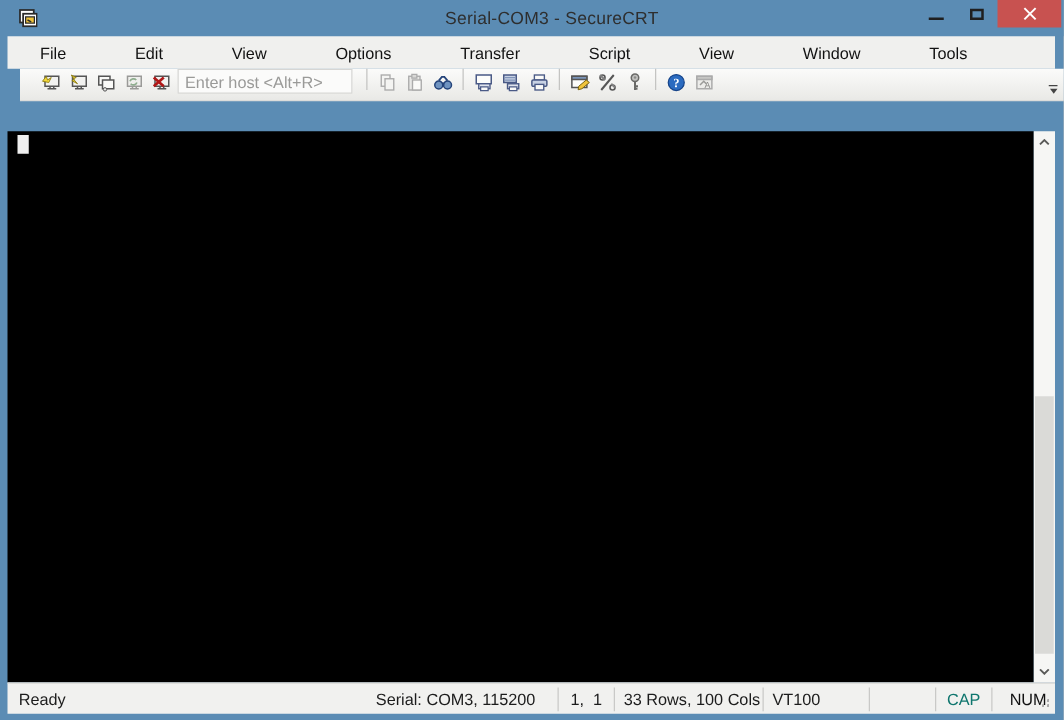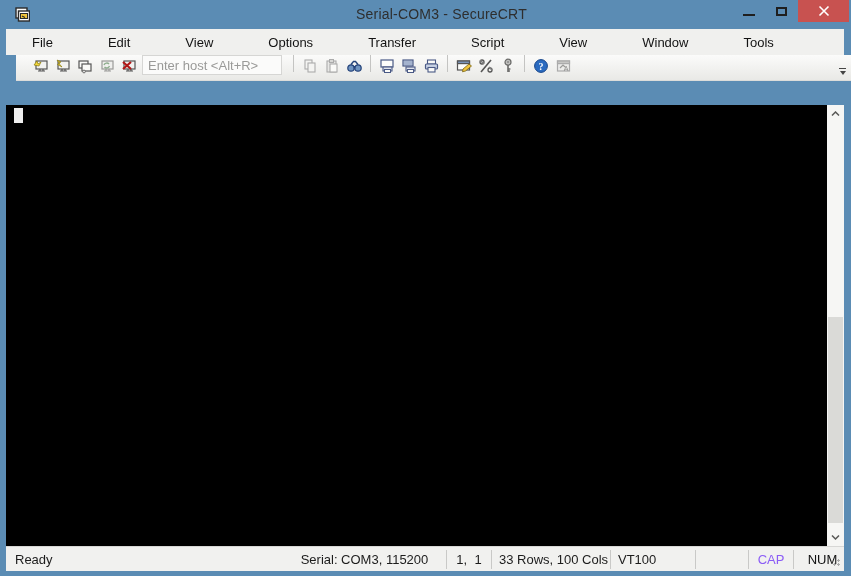--- a/index.html
+++ b/index.html
@@ -87,21 +87,21 @@
     display:flex; align-items:center; font-size:13px;
   }
   .sb-panel { height:19px; display:flex; align-items:center; }
   .sb-div { border-left:1px solid #c9c9c7; }
   .p-ready { flex:1; padding-left:9px; }
   .p-serial { width:163px; justify-content:center; }
   .p-pos { width:45px; justify-content:center; white-space:pre; }
   .p-size { width:119px; padding-left:7px; }
   .p-emu { width:85px; padding-left:7px; }
   .p-spacer { width:53px; }
-  .p-cap { width:45px; justify-content:center; color:#8b5cf6; }
+  .p-cap { width:45px; justify-content:center; color:#0f766e; }
   .p-num { width:38px; justify-content:center; color:#111;padding-left:20px; }
   .grip { width:13px; height:19px; position:relative; }
   .grip::after {
     content:""; position:absolute; right:3px; bottom:2px; width:8px; height:8px;
     background:
       radial-gradient(circle at 1.5px 1.5px, #aaa 1px, transparent 1.1px),
       radial-gradient(circle at 1.5px 1.5px, #aaa 1px, transparent 1.1px),
       radial-gradient(circle at 1.5px 1.5px, #aaa 1px, transparent 1.1px);
     background-size:4px 4px; background-position:4px 4px, 0 4px, 4px 0; background-repeat:no-repeat;
   }

